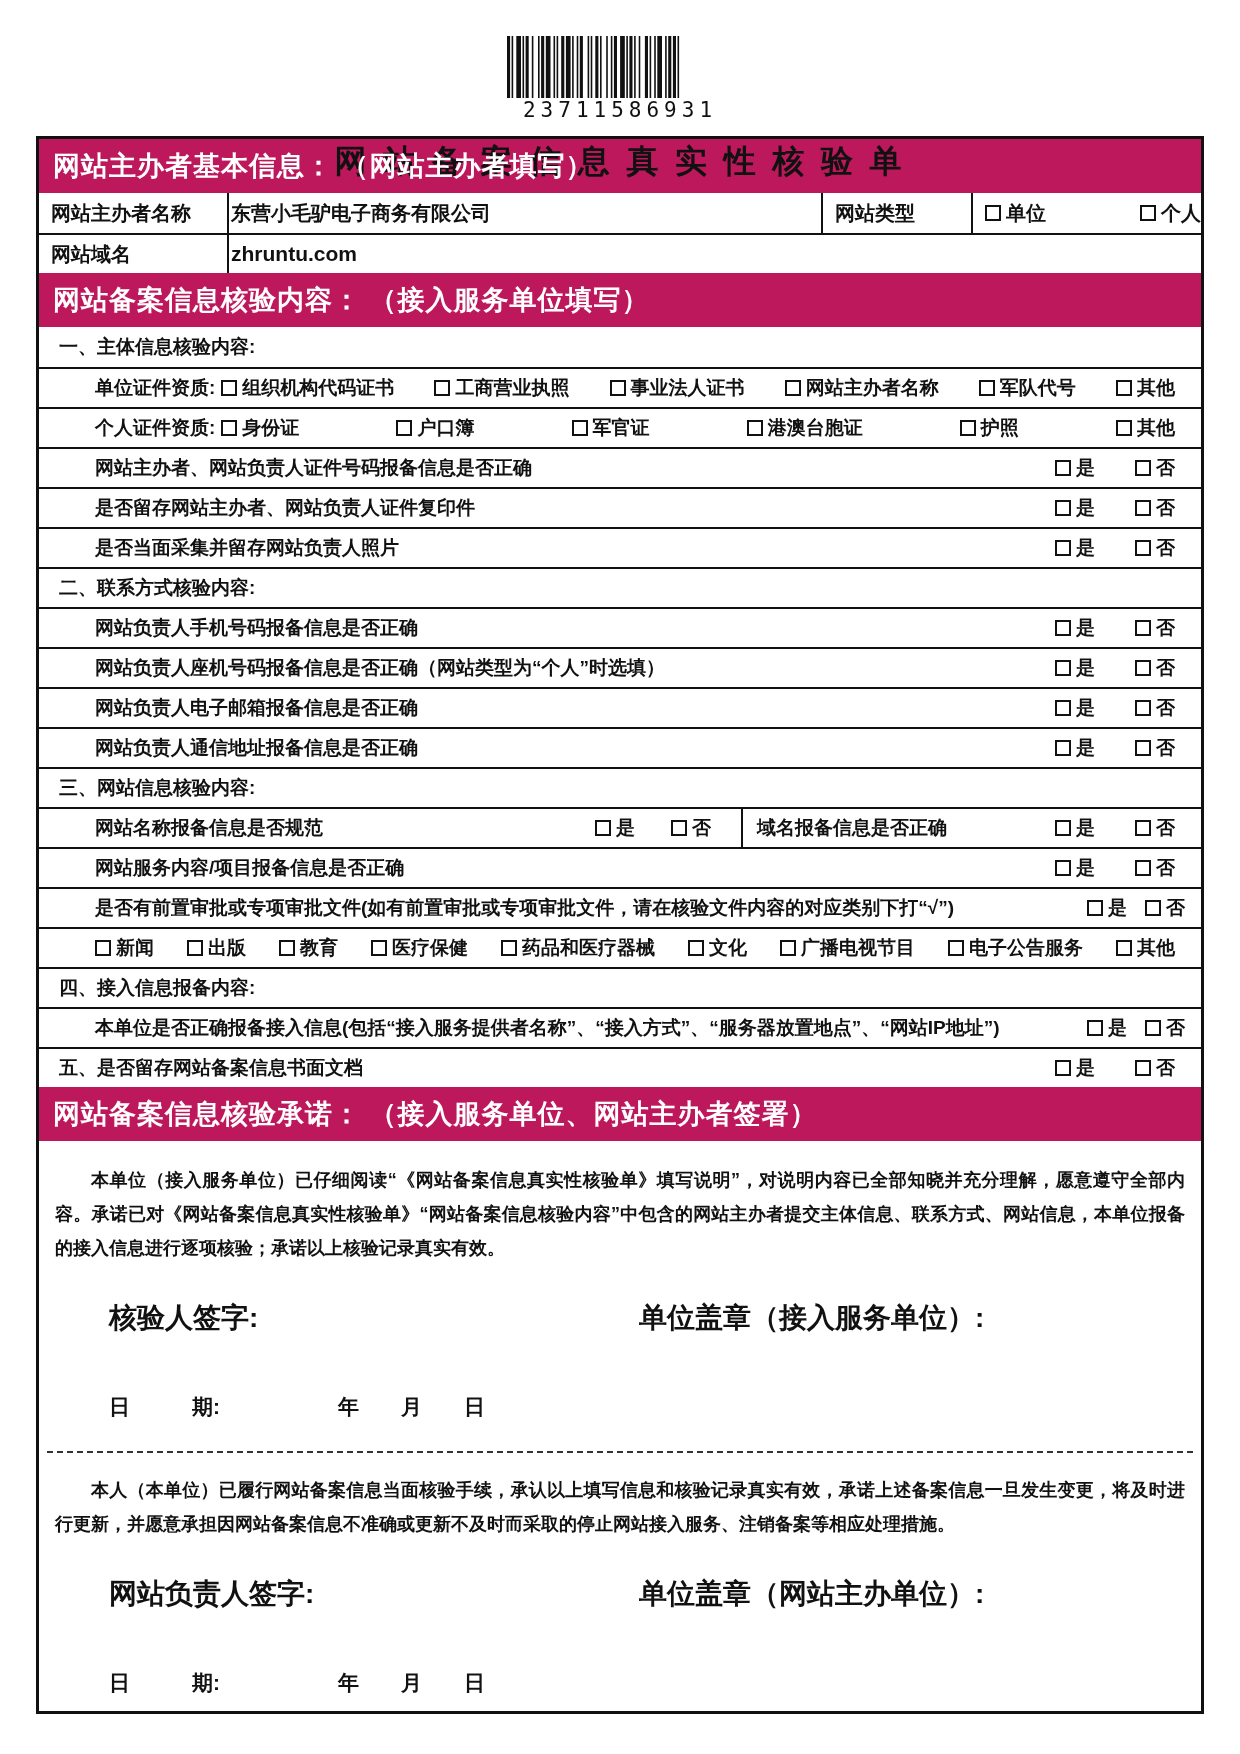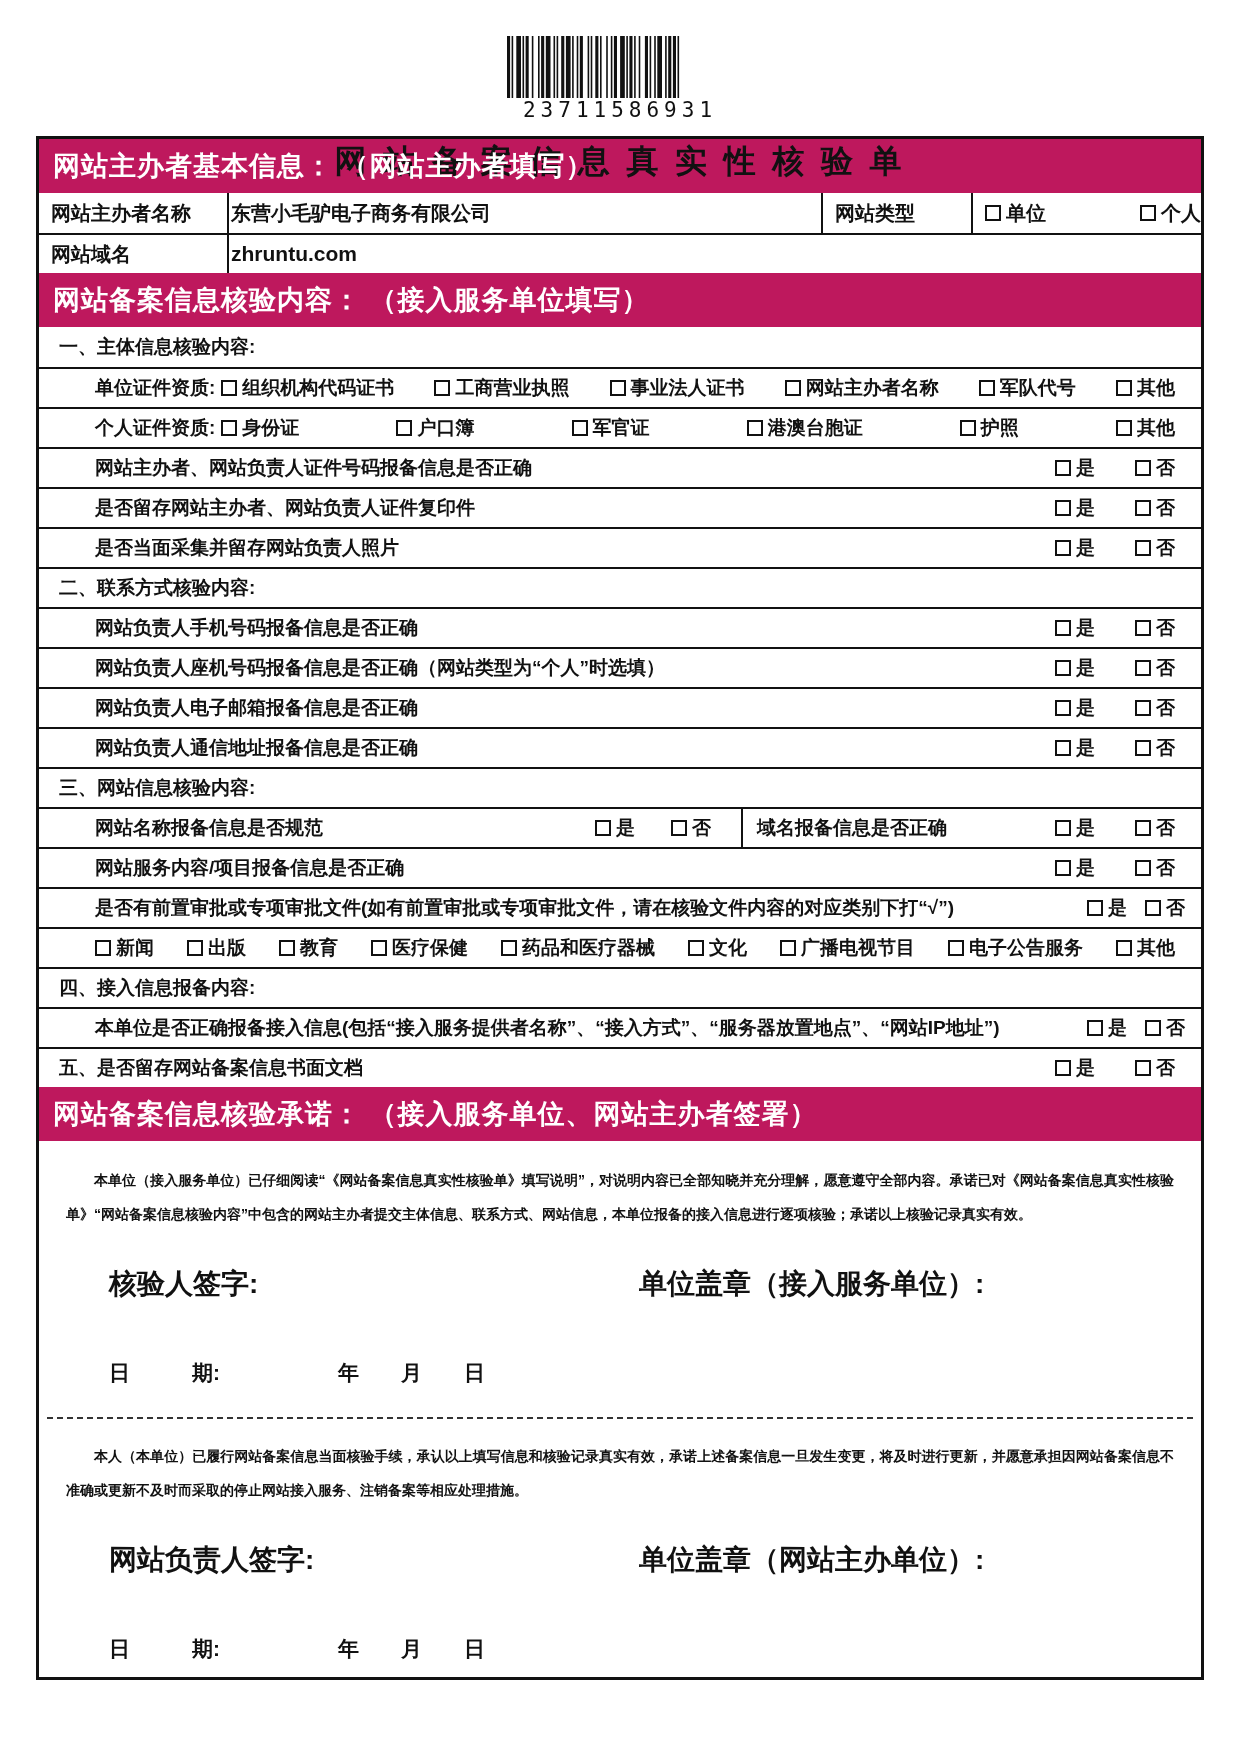--- a/index.html
+++ b/index.html
@@ -64,22 +64,22 @@
   .opts { display:flex; flex:1; justify-content:space-between; align-items:center; padding-right:26px; }
   .opt  { display:flex; align-items:center; white-space:nowrap; }
   .optlabel { margin-right:6px; white-space:nowrap; }
   .dleft  { display:flex; align-items:center; width:704px; align-self:stretch; border-right:2px solid #111; }
   .dright { display:flex; align-items:center; flex:1; align-self:stretch; }
   .dleft .yn { gap:36px; padding-right:30px; }
 
   
   .promise { padding:0 0 14px 0; min-height:512px; }
   .para {
-    font-size:14px; font-weight:bold; line-height:34px;
-    text-indent:2em; padding:0 27px; text-align:justify;
+    font-size:18px; font-weight:bold; line-height:34px;
+    text-indent:2em; padding:0 16px; text-align:justify;
   }
   .p1 { margin-top:22px; }
   .p2 { margin-top:20px; }
   .signline { display:flex; font-size:28px; font-weight:bold; margin-top:34px; }
   .signline .s1 { margin-left:70px; width:440px; }
   .signline .s2 { margin-left:90px; }
   .dateline { display:flex; align-items:center; font-size:21px; font-weight:bold; margin-top:56px; }
   .dateline .t0 { margin-left:70px; }
   .dateline .t1 { margin-left:62px; }
   .dateline .t2 { margin-left:118px; }

